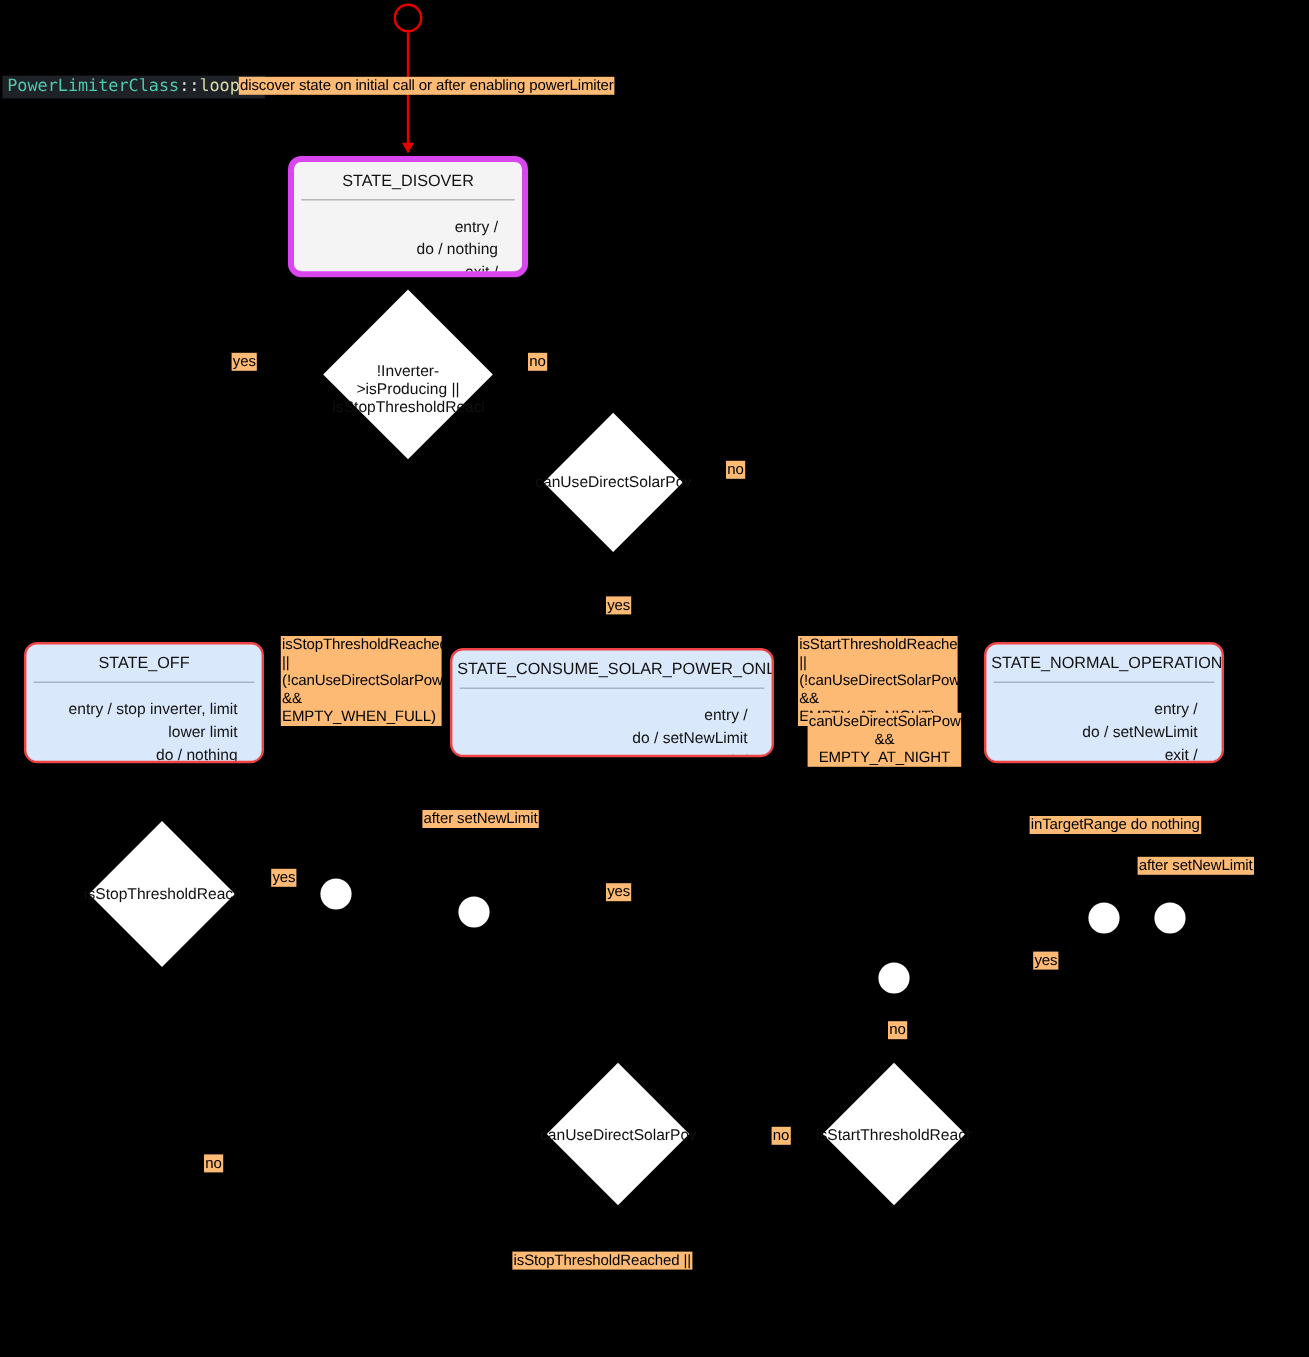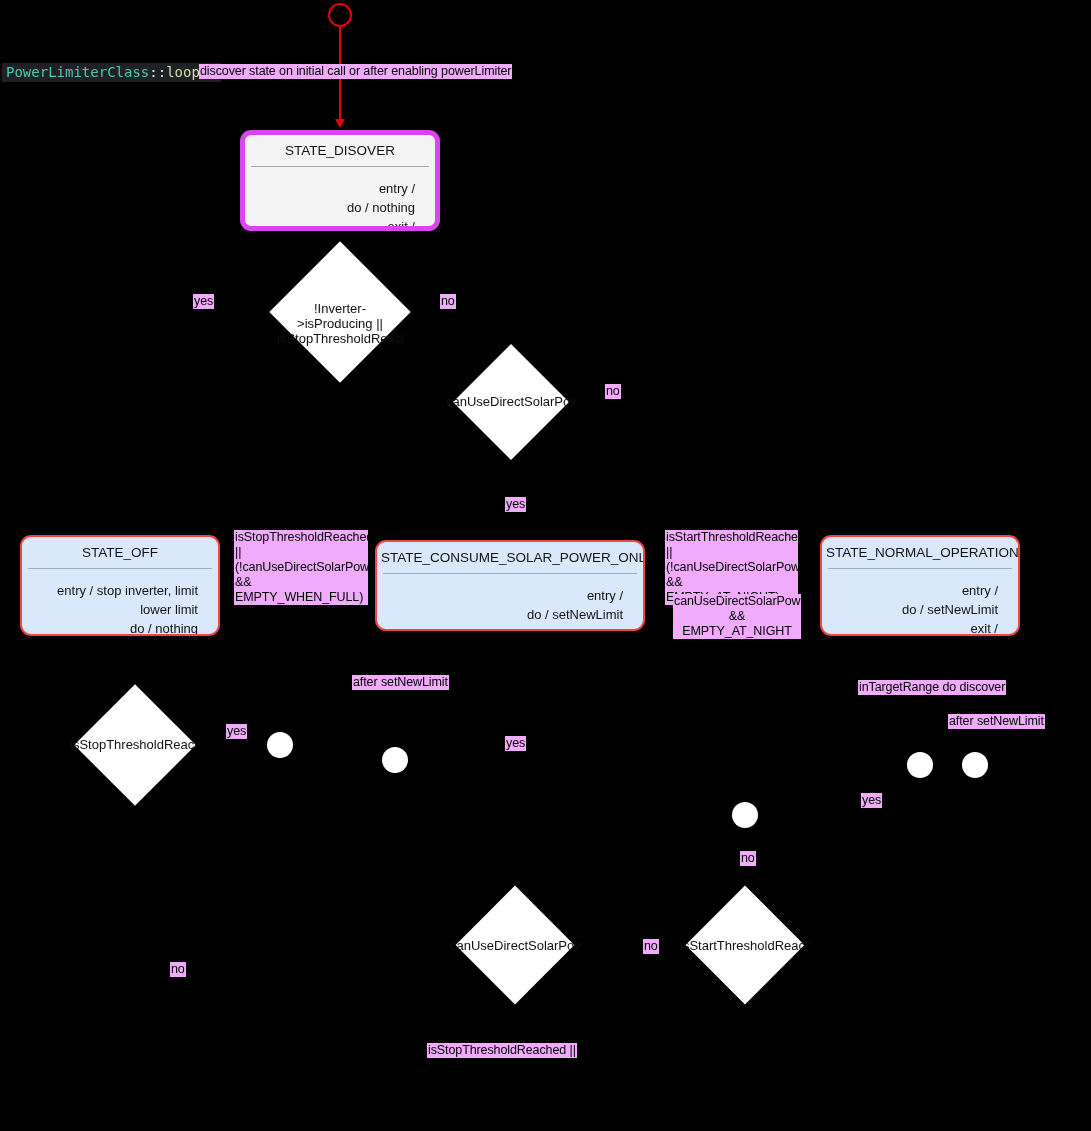--- a/index.html
+++ b/index.html
@@ -84,21 +84,21 @@
     line-height: 15px;
     text-align: center;
     white-space: nowrap;
     overflow: hidden;
     pointer-events: none;
   }
 
   
   .edge-label {
     position: absolute;
-    background: #f0abfc;
+    background: #fdba74;
     color: #000000;
     font-size: 12.5px;
     line-height: 15px;
     padding: 0px 1px;
     white-space: pre-line;
     letter-spacing: -0.1px;
   }
   .edge-label.center { text-align: center; }
 
   
@@ -200,21 +200,21 @@
   <div class="edge-label" style="left:170px; top:962px;">no</div>
 
   <div class="end-circle" style="left:267px; top:732px; width:26px; height:26px;"></div>
   <div class="end-circle" style="left:382px; top:747px; width:26px; height:26px;"></div>
   <div class="end-circle" style="left:732px; top:802px; width:26px; height:26px;"></div>
   <div class="end-circle" style="left:907px; top:752px; width:26px; height:26px;"></div>
   <div class="end-circle" style="left:962px; top:752px; width:26px; height:26px;"></div>
 
   <div class="edge-label" style="left:352px; top:675px;">after setNewLimit</div>
   <div class="edge-label" style="left:505px; top:736px;">yes</div>
-  <div class="edge-label" style="left:858px; top:680px;">inTargetRange do discover</div>
+  <div class="edge-label" style="left:858px; top:680px;">inTargetRange do nothing</div>
   <div class="edge-label" style="left:948px; top:714px;">after setNewLimit</div>
   <div class="edge-label" style="left:861px; top:793px;">yes</div>
   <div class="edge-label" style="left:740px; top:851px;">no</div>
 
   <div class="diamond" style="left:473px; top:903px; width:84px; height:84px;"></div>
   <div class="diamond-label" style="left:450px; top:938px; width:130px; text-align:center;">canUseDirectSolarPower</div>
 
   <div class="diamond" style="left:703px; top:903px; width:84px; height:84px;"></div>
   <div class="diamond-label" style="left:680px; top:938px; width:130px; text-align:center;">isStartThresholdReached</div>
 

